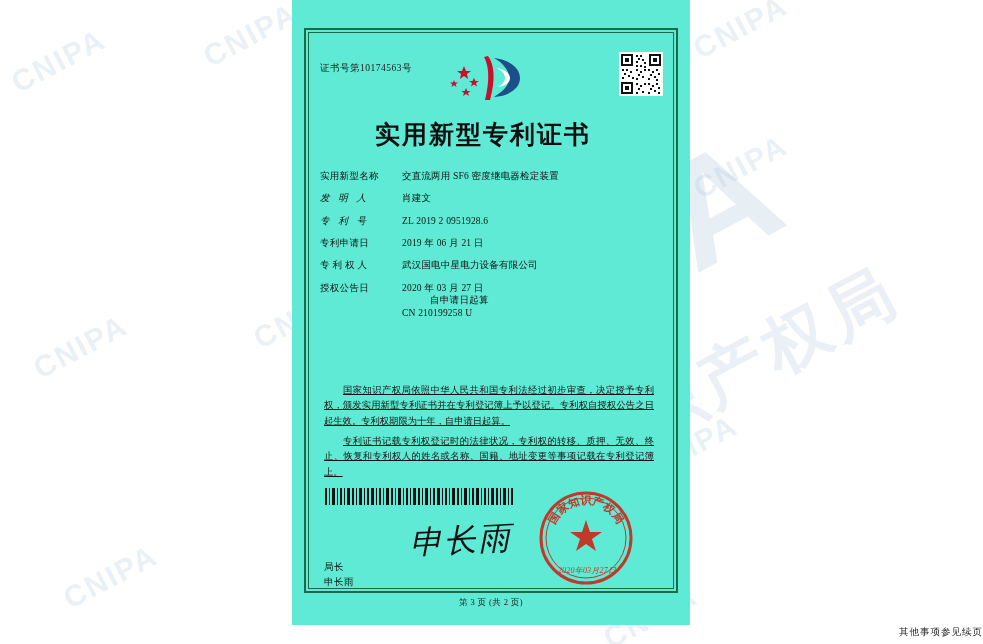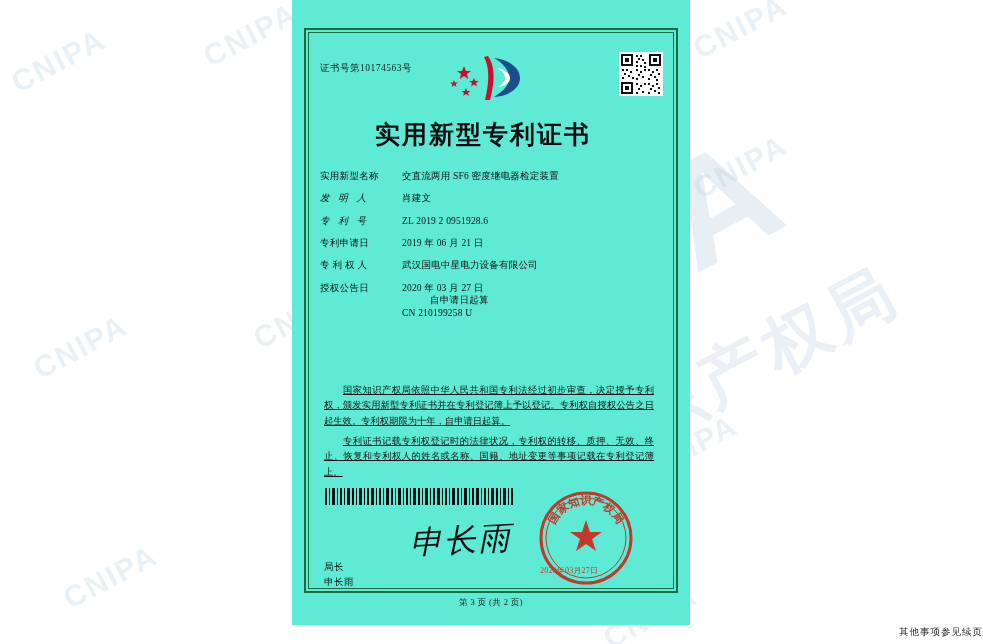--- a/index.html
+++ b/index.html
@@ -215,23 +215,25 @@
     position: absolute;
     left: 246px;
     top: 490px;
     width: 96px; height: 96px;
   }
   .seal-date {
     position: absolute;
     left: 248px;
     top: 565px;
     width: 94px;
+    text-align: center;
     font-size: 8px;
     color: #c0392b;
     letter-spacing: 0.2px;
+    font-style: italic;
   }
 
   .page-no {
     position: absolute;
     left: 0; right: 0;
     top: 597px;
     text-align: center;
     font-size: 8.5px;
     color: #222;
     letter-spacing: 0.4px;

